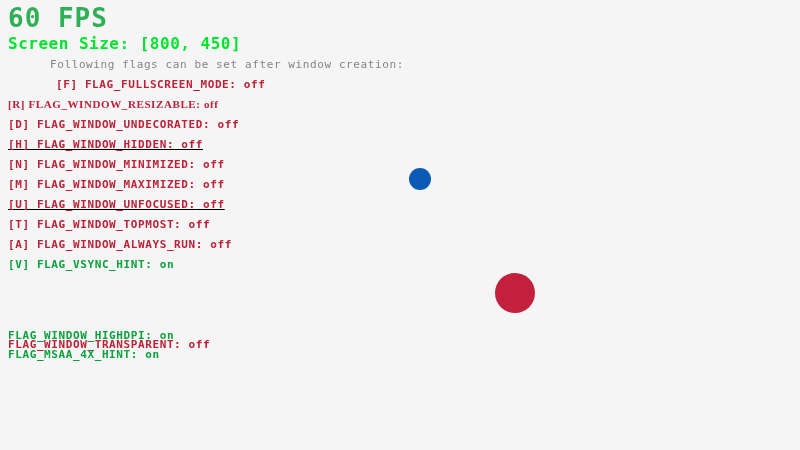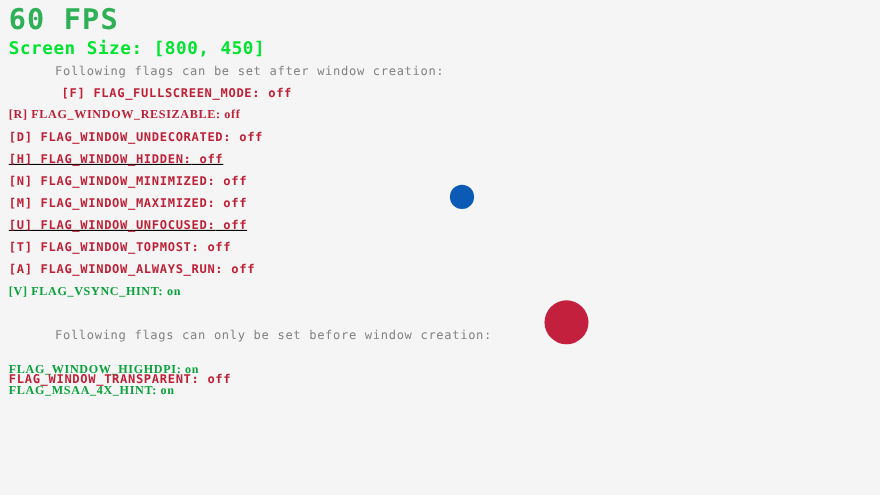--- a/index.html
+++ b/index.html
@@ -64,21 +64,21 @@
     font-size: 11px;
     line-height: 13px;
     letter-spacing: 0.6px;
   }
   .flag-row .flag-label,
   .flag-row .flag-value { display: inline; }
 
   .state-off .flag-label,
   .state-off .flag-value { color: #be2137; }
   .state-on  .flag-label,
-  .state-on  .flag-value { color: #0aa23c; font-family: Liberation Serif, serif; }
+  .state-on  .flag-value { color: #0aa23c; }
 
   
   .ball {
     position: absolute;
     border-radius: 50%;
   }
   #ball-blue {
     left: 409px;
     top: 168px;
     width: 22px;
@@ -110,21 +110,20 @@
       <div class="txt flag-row state-off" style="top: 118px;"><span class="flag-label">[D] FLAG_WINDOW_UNDECORATED:</span><span class="flag-value"> off</span></div>
       <div class="txt flag-row state-off" style="top: 138px; text-decoration: underline;"><span class="flag-label">[H] FLAG_WINDOW_HIDDEN:</span><span class="flag-value"> off</span></div>
       <div class="txt flag-row state-off" style="top: 158px;"><span class="flag-label">[N] FLAG_WINDOW_MINIMIZED:</span><span class="flag-value"> off</span></div>
       <div class="txt flag-row state-off" style="top: 178px;"><span class="flag-label">[M] FLAG_WINDOW_MAXIMIZED:</span><span class="flag-value"> off</span></div>
       <div class="txt flag-row state-off" style="top: 198px; text-decoration: underline;"><span class="flag-label">[U] FLAG_WINDOW_UNFOCUSED:</span><span class="flag-value"> off</span></div>
       <div class="txt flag-row state-off" style="top: 218px;"><span class="flag-label">[T] FLAG_WINDOW_TOPMOST:</span><span class="flag-value"> off</span></div>
       <div class="txt flag-row state-off" style="top: 238px; text-align: right;"><span class="flag-label">[A] FLAG_WINDOW_ALWAYS_RUN:</span><span class="flag-value"> off</span></div>
       <div class="txt flag-row state-on" style="top: 258px;"><span class="flag-label">[V] FLAG_VSYNC_HINT:</span><span class="flag-value"> on</span></div>
     </div>
 
-  <div id="header-before" class="txt section-header">Following flags can only be set before window creation:</div>
 
   <div id="flags-before">
       <div class="txt flag-row state-on" style="top: 329px;"><span class="flag-label">FLAG_WINDOW_HIGHDPI:</span><span class="flag-value"> on</span></div>
       <div class="txt flag-row state-off" style="top: 338px;"><span class="flag-label">FLAG_WINDOW_TRANSPARENT:</span><span class="flag-value"> off</span></div>
       <div class="txt flag-row state-on" style="top: 348px;"><span class="flag-label">FLAG_MSAA_4X_HINT:</span><span class="flag-value"> on</span></div>
     </div>
 
   <div id="ball-blue" class="ball" style="left: 409px; top: 168px; width: 22px; height: 22px; background: rgb(11, 90, 181);"></div>
   <div id="ball-red" class="ball" style="left: 495px; top: 273px; width: 40px; height: 40px; background: rgb(194, 32, 60);"></div>
 

